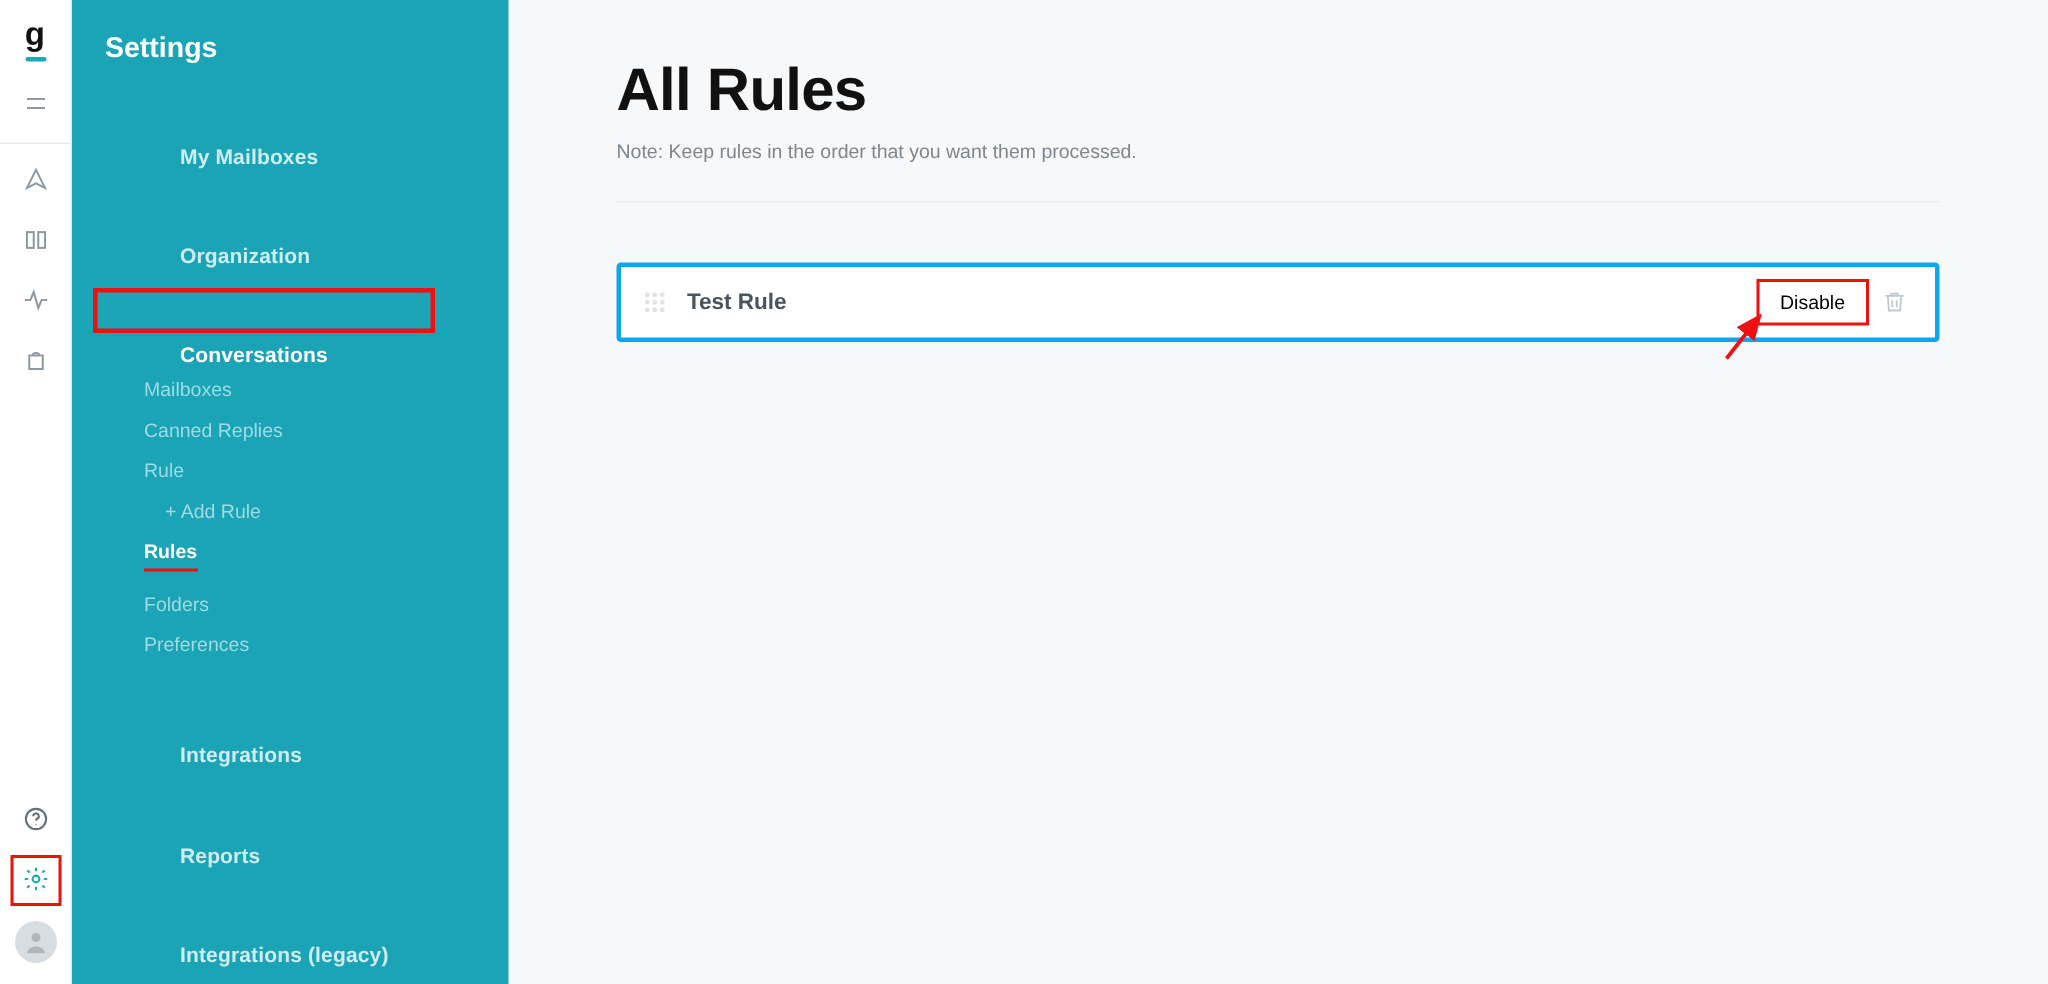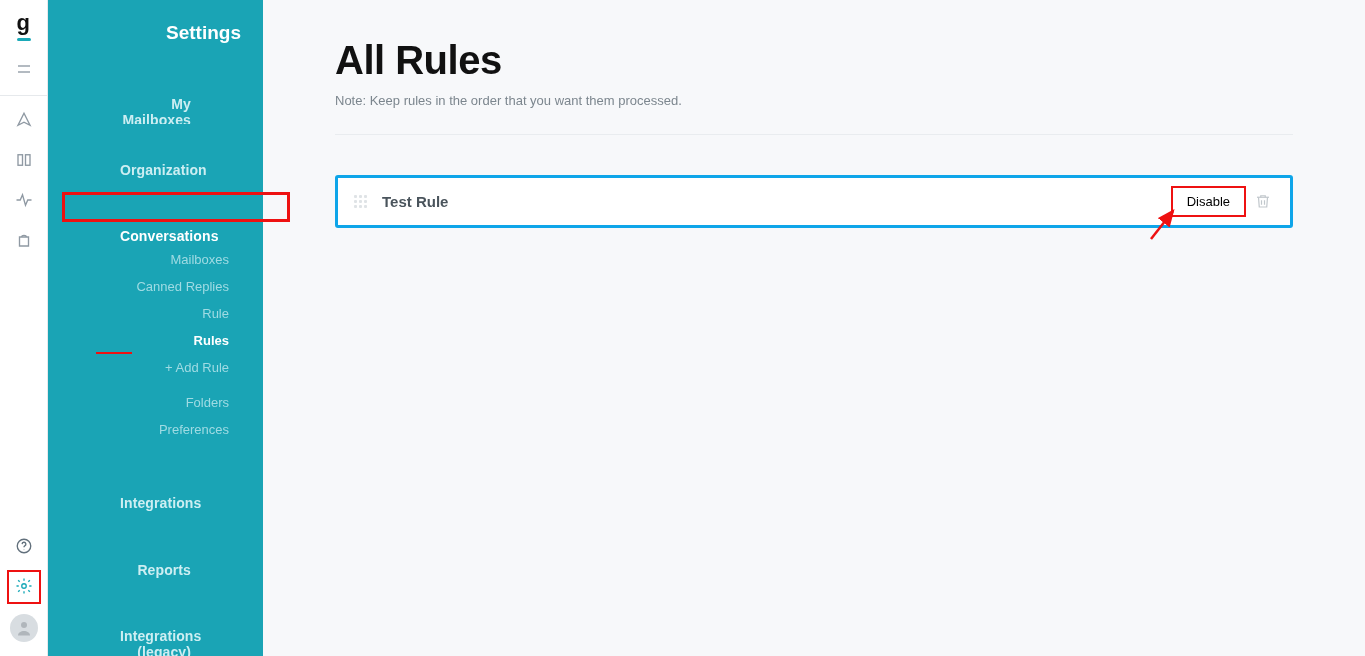--- a/index.html
+++ b/index.html
@@ -64,27 +64,26 @@
   .rail .avatar {
     width:28px;height:28px;border-radius:50%;
     background:#d8dde1;
     margin:8px 0 14px;
     display:flex;align-items:center;justify-content:center;
   }
   .rail .avatar svg{width:18px;height:18px;fill:#b0b6bb;}
 
   
   .sidebar {
-    width:215px;
+    width:291px;
     background:#1aa4b5;
     color:#fff;
     padding:22px 0 0;
     display:flex;
     flex-direction:column;
-    text-align:right;
   }
   .sidebar h2 {
     font-size:19px;
     font-weight:700;
     padding:0 22px 14px;
     color:#fff;
   }
   .side-link {
     display:block;
     padding:10px 22px;
@@ -276,22 +275,22 @@
 
   <div class="conv-wrap">
     <a class="side-link main active">Conversations</a>
     <div class="conv-box"></div>
   </div>
 
   <div class="sub-group">
     <a class="sub-link">Mailboxes</a>
     <a class="sub-link">Canned Replies</a>
     <a class="sub-link">Rule</a>
+    <a class="sub-link indent">+ Add Rule</a>
     <a class="sub-link active">Rules</a>
-    <a class="sub-link indent">+ Add Rule</a>
     <a class="sub-link" style="margin-top:8px">Folders</a>
     <a class="sub-link">Preferences</a>
   </div>
 
   <a class="side-link main" style="margin-top:10px">Integrations</a>
   <a class="side-link main">Reports</a>
   <a class="side-link main">Integrations (legacy)</a>
 </nav>
 
 <main class="main">

